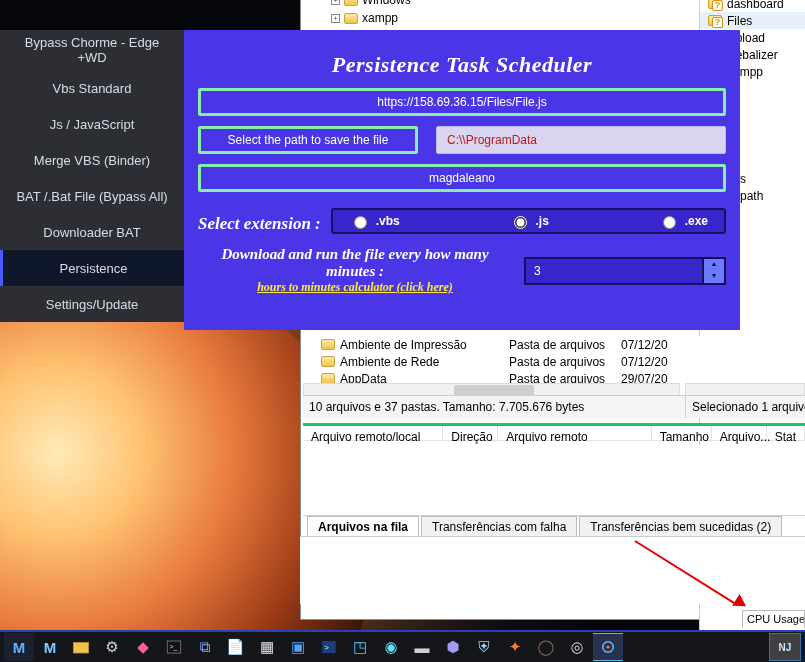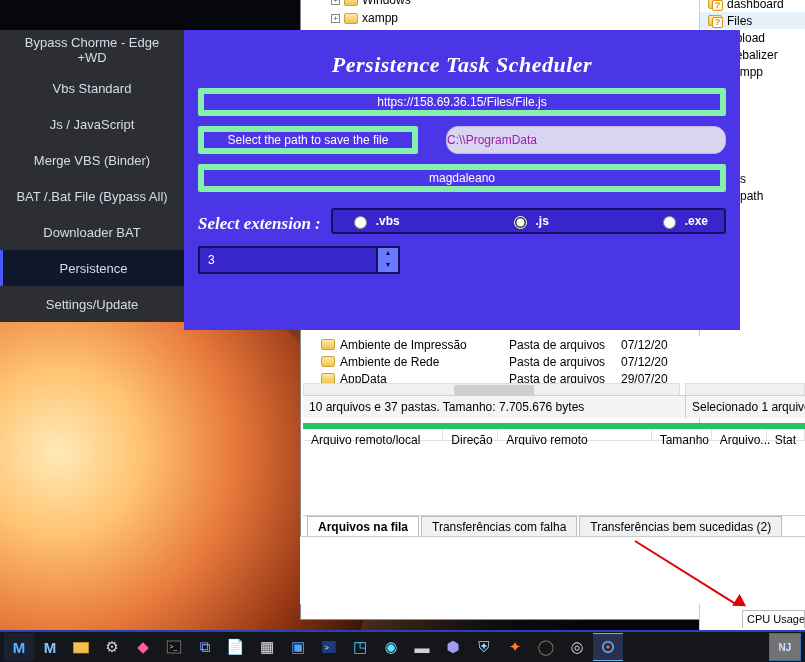--- a/index.html
+++ b/index.html
@@ -26,62 +26,62 @@
 .filelist .row{display:flex;align-items:center;height:17px;padding-left:18px}
 .filelist .row span.name{width:188px;display:flex;align-items:center;gap:5px}
 .filelist .row span.type{width:112px}
 .filelist .row span.date{width:68px}
 .statusbar{position:absolute;left:303px;top:395px;right:120px;height:23px;border-top:1px solid #cfcfcf;background:#f4f4f4;color:#000;padding:4px 6px;font-size:12px}
 .statusbar2{position:absolute;right:0;top:395px;width:120px;height:23px;border-top:1px solid #cfcfcf;background:#f4f4f4;color:#000;padding:4px 6px;font-size:12px;border-left:1px solid #cfcfcf;white-space:nowrap;overflow:hidden}
 .hscroll{position:absolute;left:303px;top:383px;right:125px;height:16px;background:#f0f0f0;border:1px solid #ddd}
 .hscroll .thumb{position:absolute;left:40%;top:1px;width:80px;height:12px;background:#cfcfcf;border-radius:2px}
 .hscroll2{position:absolute;right:0;top:383px;width:120px;height:16px;background:#f0f0f0;border:1px solid #ddd}
 
-.xferhdr{position:absolute;left:303px;top:423px;right:0;height:18px;background:#fff;border-top:6px solid #22c55e;border-bottom:1px solid #e2e2e2;display:flex;color:#000;font-size:12px}
+.xferhdr{position:absolute;left:303px;top:423px;right:0;height:18px;background:#fff;border-top:3px solid #22c55e;border-bottom:1px solid #e2e2e2;display:flex;color:#000;font-size:12px}
 .xferhdr div{padding:4px 8px;border-right:1px solid #e2e2e2}
 .xferbody{position:absolute;left:303px;top:445px;right:0;height:70px;background:#fff}
 .tabs{position:absolute;left:303px;top:515px;right:0;height:22px;background:#fff;border-top:1px solid #cfcfcf;display:flex;align-items:center;font-size:12px;color:#000;padding-left:4px}
 .tabs .tab{padding:3px 10px;border:1px solid #bcbcbc;border-bottom:none;background:#f1f1f1;margin-right:2px}
 .tabs .tab.active{background:#fff;font-weight:bold}
 
 .whitegap{position:absolute;left:300px;right:0;top:536px;height:68px;background:#fff;border-top:1px solid #ccc}
 .cpu{position:absolute;right:0;bottom:34px;width:63px;height:18px;background:#fff;border:1px solid #bbb;border-bottom:none;font-size:11px;color:#000;padding:2px 4px;white-space:nowrap;overflow:hidden}
 
 .arrow-line{position:absolute;left:635px;top:540px;width:120px;height:2px;background:#e10000;transform:rotate(32deg);transform-origin:left center}
 .arrow-head{position:absolute;left:735px;top:596px;width:0;height:0;border-left:12px solid #e10000;border-top:7px solid transparent;border-bottom:7px solid transparent;transform:rotate(32deg)}
 
 .sidebar{position:absolute;left:0;top:30px;width:184px;background:#2c2e33;color:#d6dde8;font-size:13px}
 .sidebar .mi{height:36px;display:flex;align-items:center;justify-content:center;text-align:center;cursor:pointer}
 .sidebar .mi.tall{height:40px;flex-direction:column;line-height:15px}
 .sidebar .mi.active{background:#0f172a;border-left:3px solid #4a58ff}
 
 .panel{position:absolute;left:184px;top:30px;width:556px;height:300px;background:#4a36e6;color:#fff;padding:8px 14px 12px}
 .panel h1{margin:14px 0 10px;text-align:center;font-size:22px;font-weight:bold;font-style:italic;font-family:Georgia,serif;letter-spacing:.5px}
-.pinput,.pbtn{width:100%;height:28px;border:6px solid #86efac;background:#4a36e6;color:#fff;font-size:12px;text-align:center;margin-bottom:10px;border-radius:2px}
-.row2{display:flex;gap:28px;margin-bottom:10px}
+.pinput,.pbtn{width:100%;height:28px;border:3px solid #86efac;background:#4a36e6;color:#fff;font-size:12px;text-align:center;margin-bottom:10px;border-radius:2px}
+.row2{display:flex;gap:18px;margin-bottom:10px}
 .row2 .pbtn{flex:0 0 220px;margin:0}
-.row2 .dis{flex:1;height:28px;background:#d9d4ef;border:1px solid #bfb8e6;color:#a21caf;padding:6px 0;font-size:12px;border-radius:12px}
+.row2 .dis{flex:1;height:28px;background:#d9d4ef;border:1px solid #bfb8e6;color:#b91c1c;padding:6px 10px;font-size:12px;border-radius:2px}
 .extrow{display:flex;align-items:flex-end;gap:10px;margin:6px 0 12px}
 .extlbl{font-size:17px;font-weight:bold;font-style:italic;font-family:Georgia,serif}
 .extbar{flex:1;height:26px;background:#3826cc;border:2px solid #161060;border-radius:3px;display:flex;align-items:center;justify-content:space-between;padding:0 16px;color:#fff;font-weight:bold;font-size:12px}
 .extbar label{display:flex;align-items:center;gap:6px}
 .extbar input{accent-color:#fff;width:13px;height:13px}
 .runrow{display:flex;align-items:center;gap:12px}
 .runlbl{font-size:15px;font-weight:bold;font-style:italic;font-family:Georgia,serif;flex:1;text-align:center}
 .runlbl a{display:block;color:#ffea3d;font-size:12px;text-decoration:underline;font-weight:bold}
 .spin{display:flex}
 .spin input{width:180px;height:28px;background:#3826cc;border:2px solid #161060;color:#fff;padding:0 8px;font-size:12px}
 .spin .btns{width:22px;height:28px;background:#6a7bff;border:2px solid #161060;border-left:none;display:flex;flex-direction:column}
 .spin .btns div{flex:1;text-align:center;font-size:7px;color:#0e0850;line-height:10px;cursor:pointer}
 
 .taskbar{position:absolute;left:0;right:0;bottom:0;height:32px;background:#14161a;border-top:2px solid #2b3fb8;display:flex;align-items:center;padding:0 4px;gap:1px}
 .tb{width:30px;height:28px;display:flex;align-items:center;justify-content:center;color:#cfd3da;font-size:15px;cursor:pointer}
 .tb.hl{background:#28324f;border-top:1px solid #5abaff;border-bottom:1px solid #5abaff}
 .tb svg{width:18px;height:18px}
-.end{margin-left:auto;width:32px;height:28px;background:#737373;color:#c9e2ff;border:1px solid #3c6db0;display:flex;align-items:center;justify-content:center;font-size:10px;font-weight:bold}
+.end{margin-left:auto;width:32px;height:28px;background:#404040;color:#c9e2ff;border:1px solid #3c6db0;display:flex;align-items:center;justify-content:center;font-size:10px;font-weight:bold}
 </style>
 </head>
 <body>
 
 <div class="desktop"></div>
 
 <div class="bgwin-left">
   <div class="tree">
     <div class="node">
         <span class="plus">+</span>
@@ -227,20 +227,24 @@
           <input type="radio" name="ext" checked="" style="">
           <span>.js</span>
         </label>
       <label>
           <input type="radio" name="ext" style="">
           <span>.exe</span>
         </label>
     </div>
   </div>
   <div class="runrow">
+    <div class="runlbl">
+      <span>Download and run the file every how many minutes :</span>
+      <a>hours to minutes calculator (click here)</a>
+    </div>
     <div class="spin">
       <input value="3" style="">
       <div class="btns">
         <div>▲</div>
         <div>▼</div>
       </div>
     </div>
   </div>
 </div>
 

